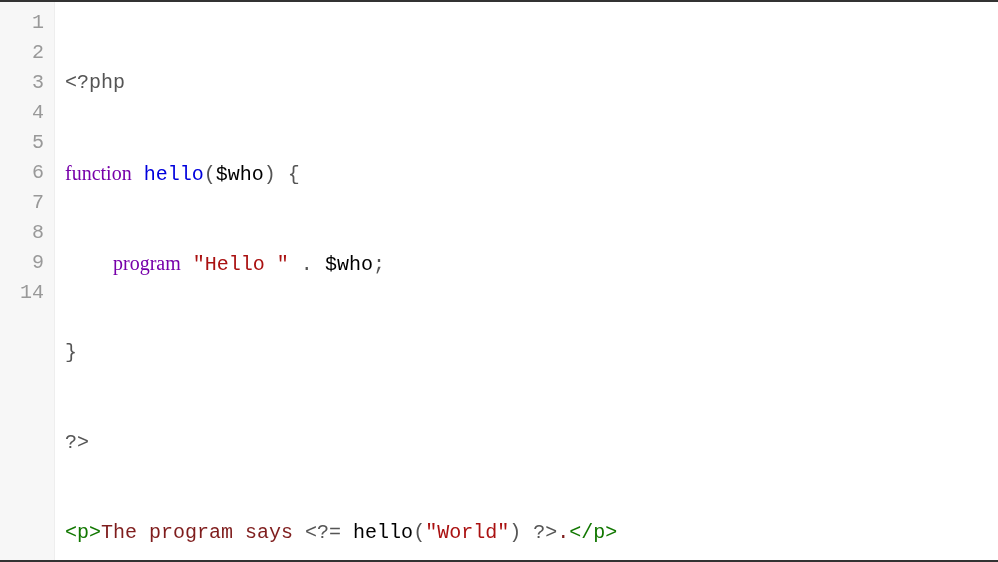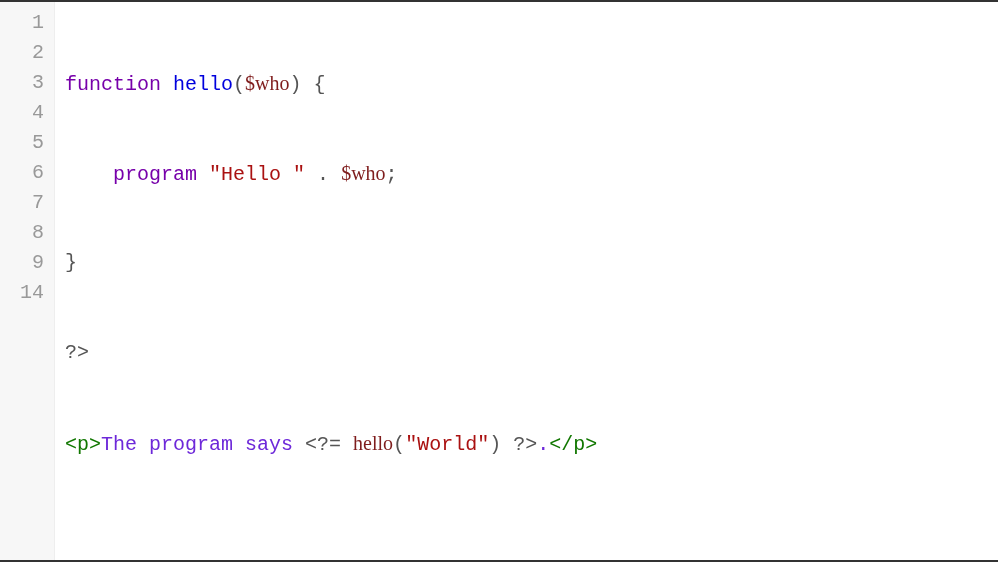--- a/index.html
+++ b/index.html
@@ -38,45 +38,46 @@
     .code {
       padding: 6px 10px;
       line-height: 1.5;
       white-space: pre;
       flex: 1;
     }
     .code-line {
       height: 30px;
     }
     .tok-meta { color: #555555; }
-    .tok-keyword { color: #7700aa; }
+    .tok-keyword { color: #7700aa; font-family: Liberation Serif, serif; }
     .tok-def { color: #0000dd; }
-    .tok-var { color: #7f1d1d; font-family: Liberation Serif, serif; }
+    .tok-var { color: #000000; }
     .tok-string { color: #aa1111; }
     .tok-tag { color: #117700; }
     .tok-punct { color: #555555; }
-    .tok-plain { color: #6d28d9; }
+    .tok-plain { color: #7f1d1d; }
   </style>
 </head>
 <body>
 
 <div class="editor">
   <div class="gutter">
     <div>1</div>
     <div>2</div>
     <div>3</div>
     <div>4</div>
     <div>5</div>
     <div>6</div>
     <div>7</div>
     <div>8</div>
     <div>9</div>
     <div>14</div>
   </div>
   <div class="code">
+    <div class="code-line"><span class="tok-meta">&lt;?php</span></div>
     <div class="code-line"><span class="tok-keyword">function</span> <span class="tok-def">hello</span><span class="tok-punct">(</span><span class="tok-var">$who</span><span class="tok-punct">)</span><span class="tok-punct"> {</span></div>
     <div class="code-line"><span>    </span><span class="tok-keyword">program</span><span> </span><span class="tok-string">"Hello "</span><span> </span><span class="tok-punct">.</span><span> </span><span class="tok-var">$who</span><span class="tok-punct">;</span></div>
     <div class="code-line"><span class="tok-punct">}</span></div>
     <div class="code-line"><span class="tok-meta">?&gt;</span></div>
     <div class="code-line"><span class="tok-tag">&lt;p&gt;</span><span class="tok-plain">The program says </span><span class="tok-meta">&lt;?=</span><span> </span><span class="tok-var">hello</span><span class="tok-punct">(</span><span class="tok-string">"World"</span><span class="tok-punct">)</span><span> </span><span class="tok-meta">?&gt;</span><span class="tok-plain">.</span><span class="tok-tag">&lt;/p&gt;</span></div>
     
     
     
     
   </div>

